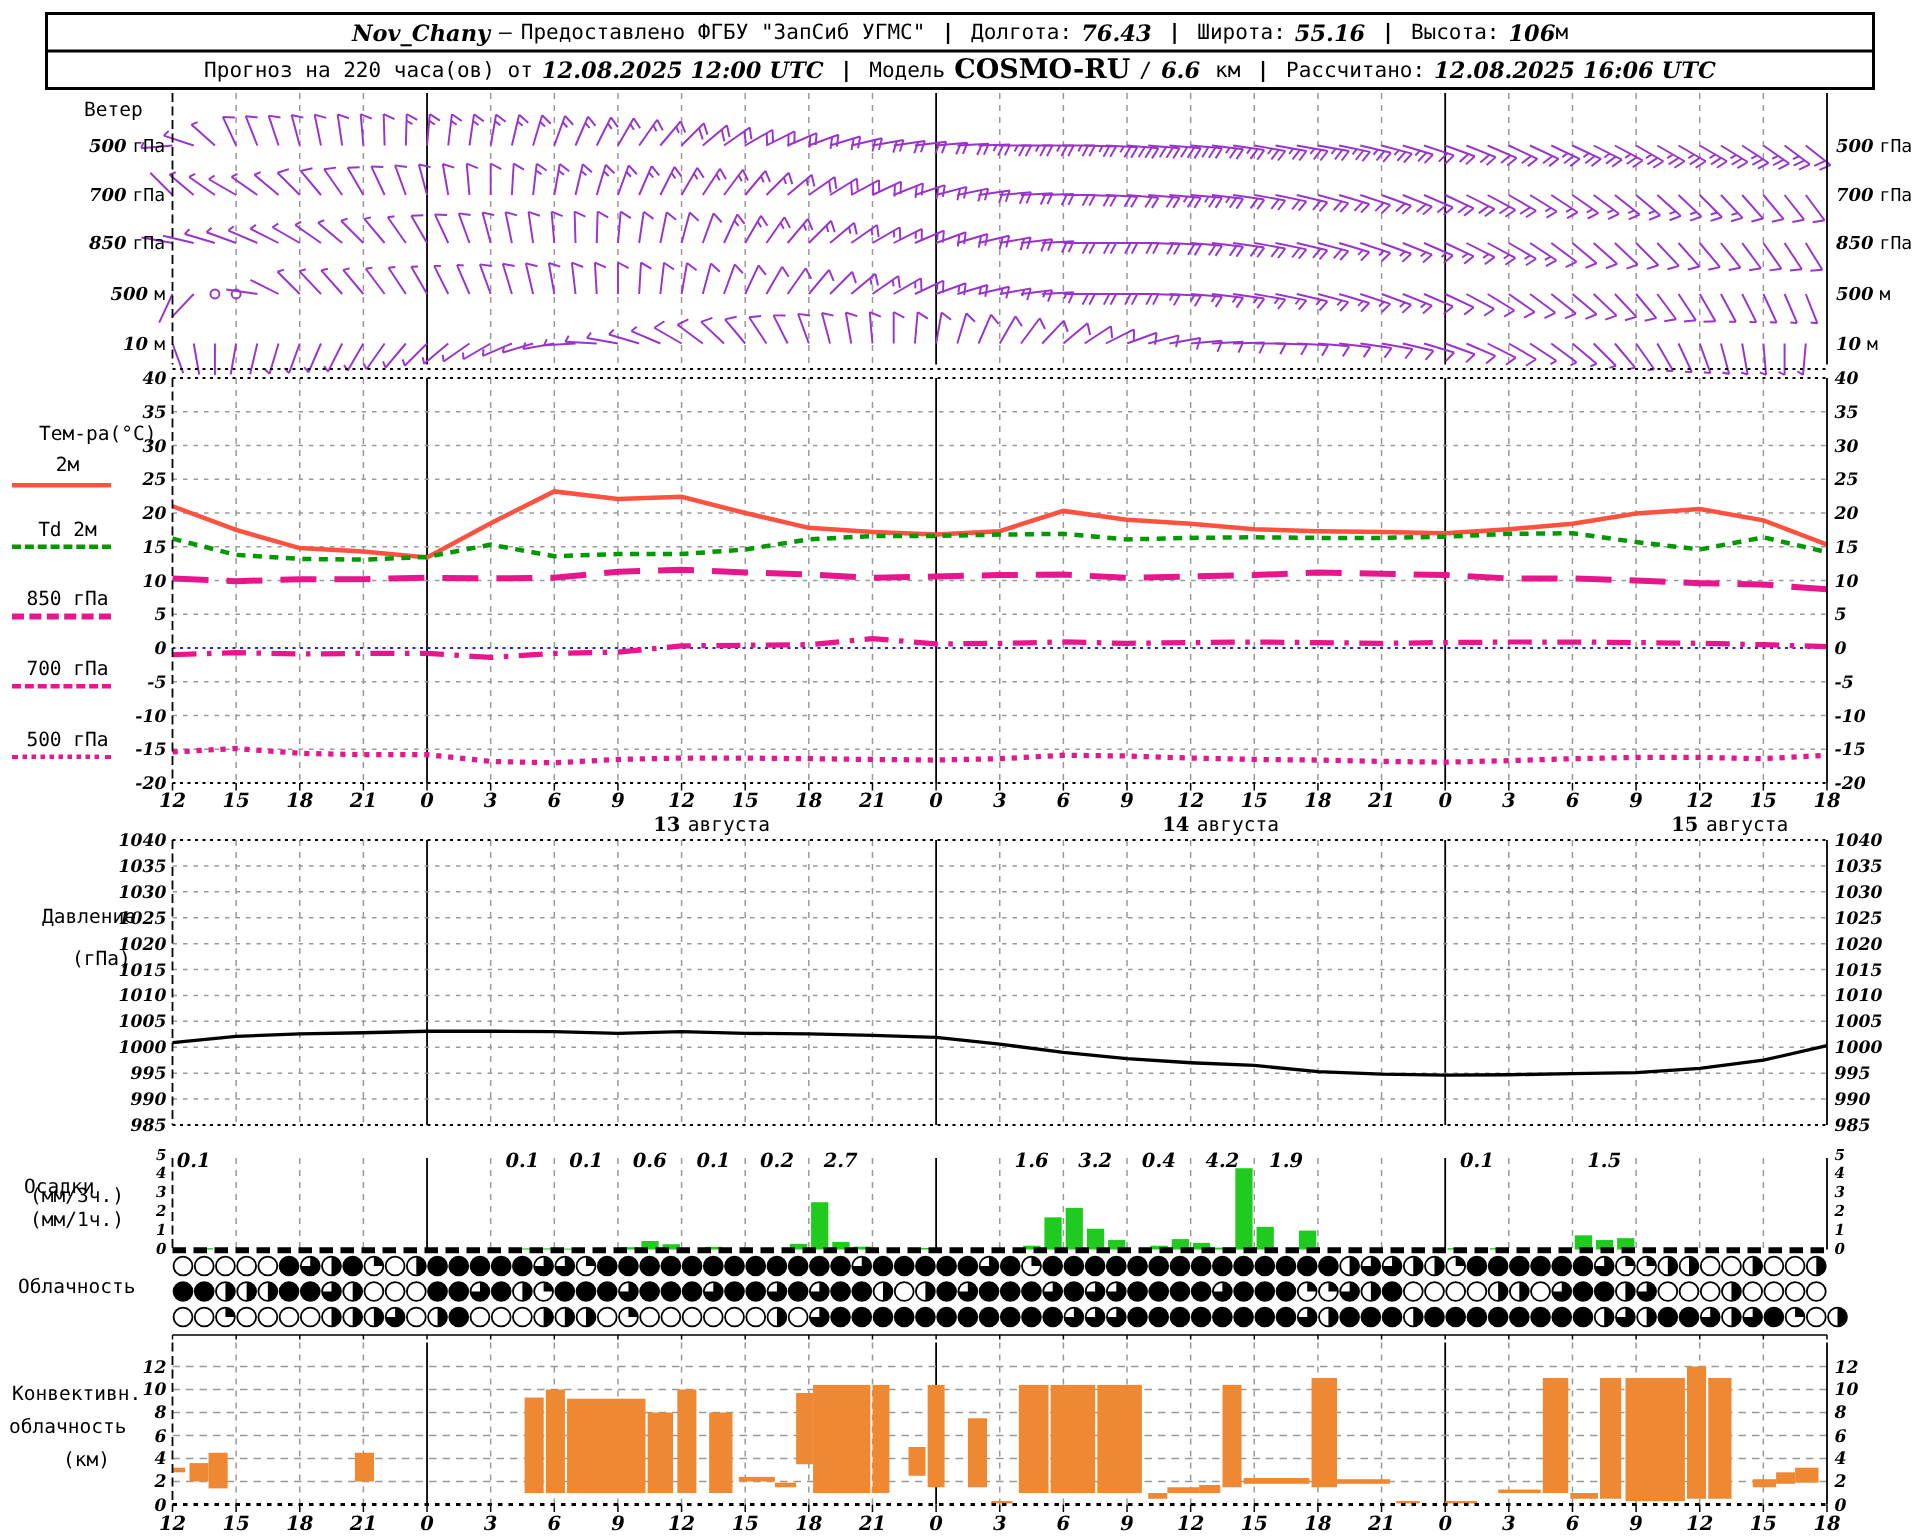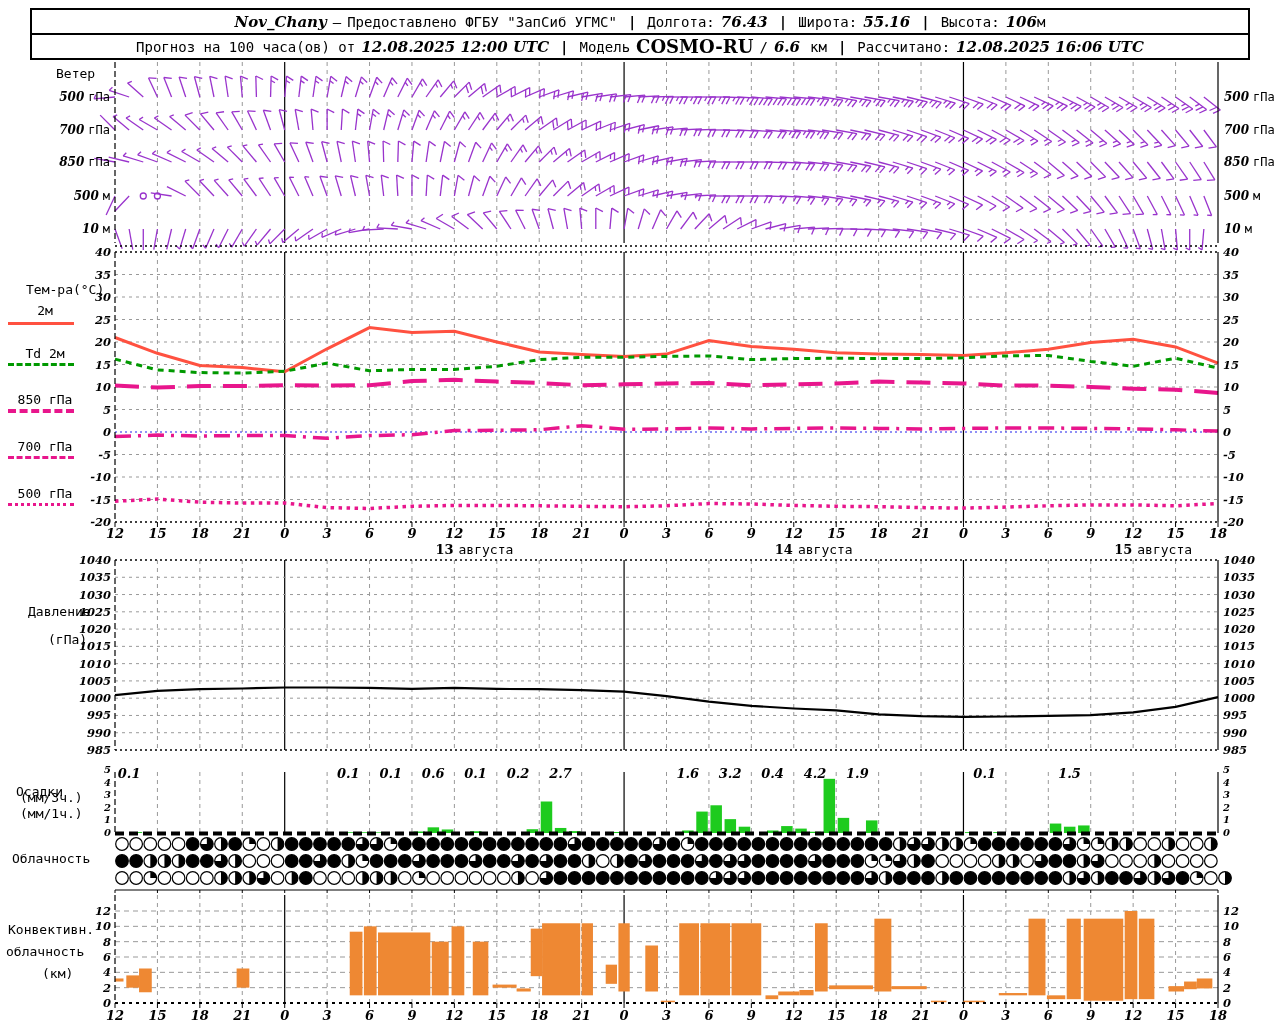--- a/index.html
+++ b/index.html
@@ -36,21 +36,21 @@
       <span class="v-it">76.43</span>
       <span class="sep">|</span>
       <span>Широта:</span>
       <span class="v-it">55.16</span>
       <span class="sep">|</span>
       <span>Высота:</span>
       <span class="v-it" style="margin-right:0">106</span>
       <span style="margin-left:0">м</span>
     </div>
     <div class="hdr-row">
-      <span>Прогноз на 100 часа(ов) от</span>
+      <span>Прогноз на 220 часа(ов) от</span>
       <span class="v-it">12.08.2025 12:00 UTC</span>
       <span class="sep">|</span>
       <span>Модель</span>
       <span class="v-b">COSMO-RU</span>
       <span>/</span>
       <span class="v-it" style="margin-right:0">6.6</span>
       <span style="margin-left:10px">км</span>
       <span class="sep">|</span>
       <span>Рассчитано:</span>
       <span class="v-it">12.08.2025 16:06 UTC</span>

